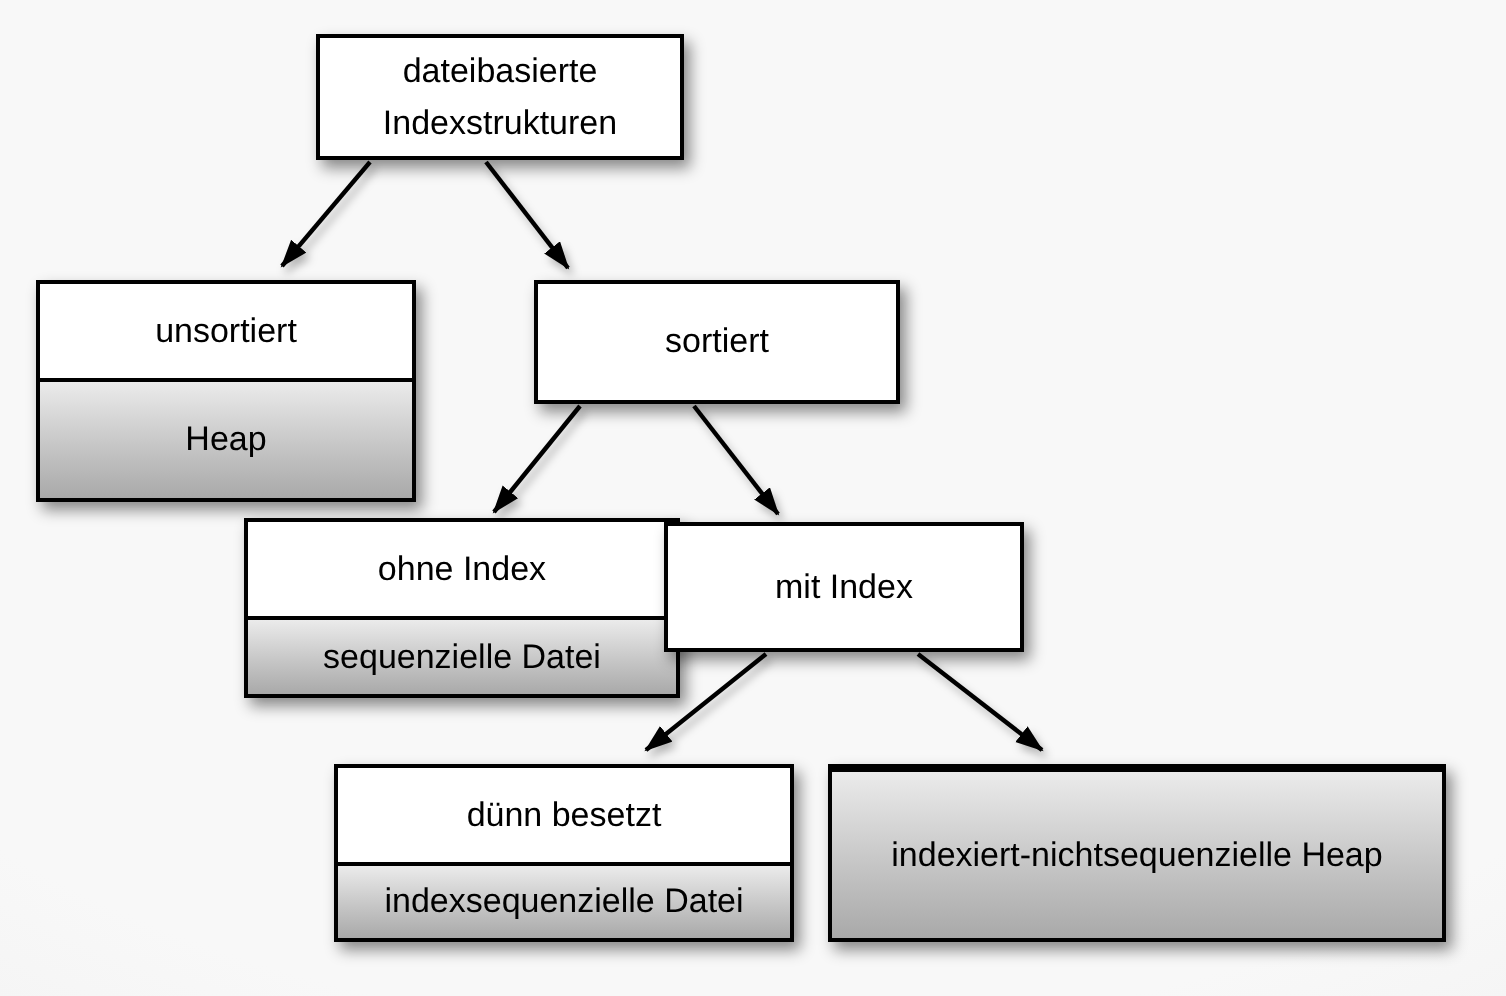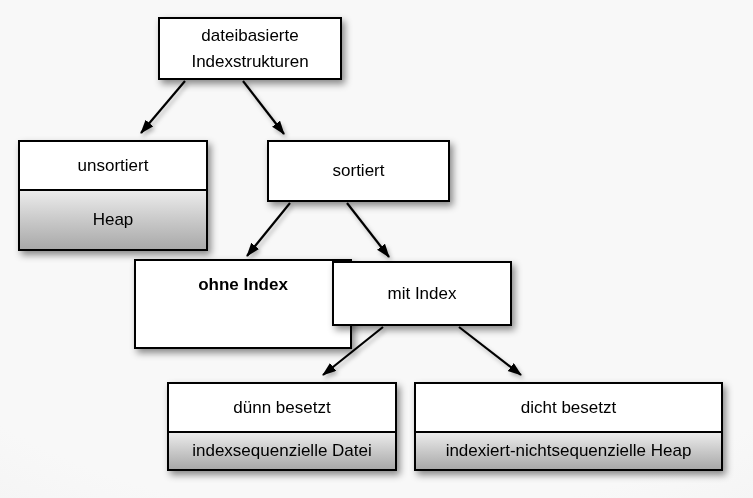--- a/index.html
+++ b/index.html
@@ -84,31 +84,31 @@
 
   <div class="node duo" style="left:18px; top:140px; width:190px; height:111px;">
     <div class="label">unsortiert</div>
     <div class="sublabel">Heap</div>
   </div>
 
   <div class="node single" style="left:227px; top:140px; width:183px; height:62px;margin-left:40px;">
     <div class="label">sortiert</div>
   </div>
 
-  <div class="node duo" style="left:134px; top:259px; width:218px; height:90px;font-weight:bold;">
+  <div class="node duo" style="left:122px; top:259px; width:218px; height:90px;">
     <div class="label">ohne Index</div>
+    <div class="sublabel">sequenzielle Datei</div>
   </div>
 
   <div class="node duo" style="left:167px; top:382px; width:230px; height:89px;">
     <div class="label">dünn besetzt</div>
     <div class="sublabel">indexsequenzielle Datei</div>
   </div>
 
   <div class="node single" style="left:332px; top:261px; width:180px; height:65px;">
     <div class="label">mit Index</div>
   </div>
 
   <div class="node duo" style="left:414px; top:382px; width:309px; height:89px;">
-    <div class="label">dicht besetzt</div>
     <div class="sublabel">indexiert-nichtsequenzielle Heap</div>
   </div>
 
 </div>
 
 </body></html>

